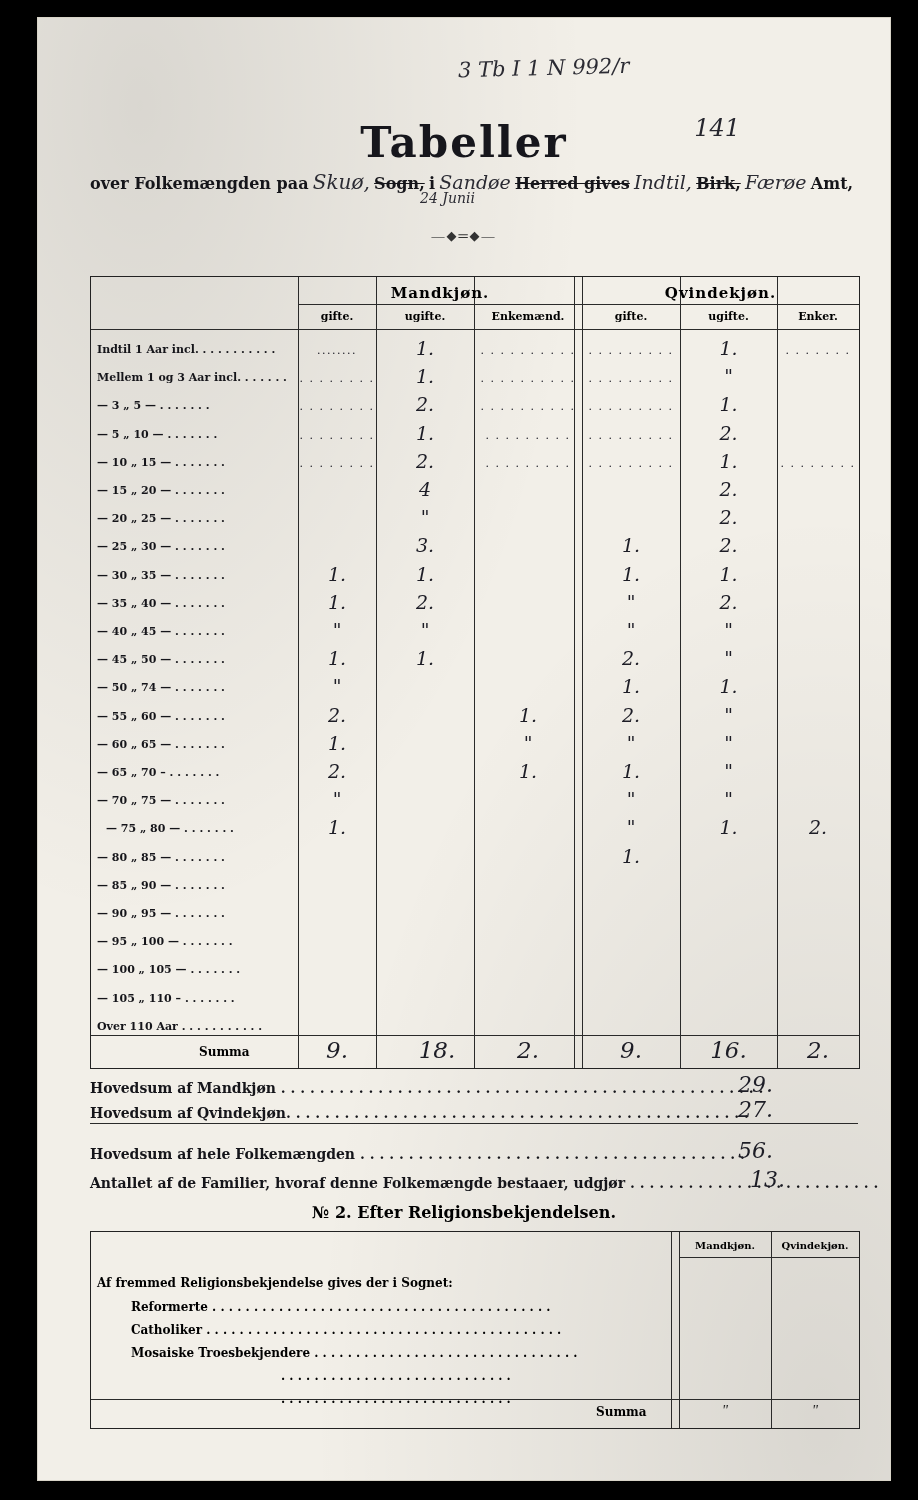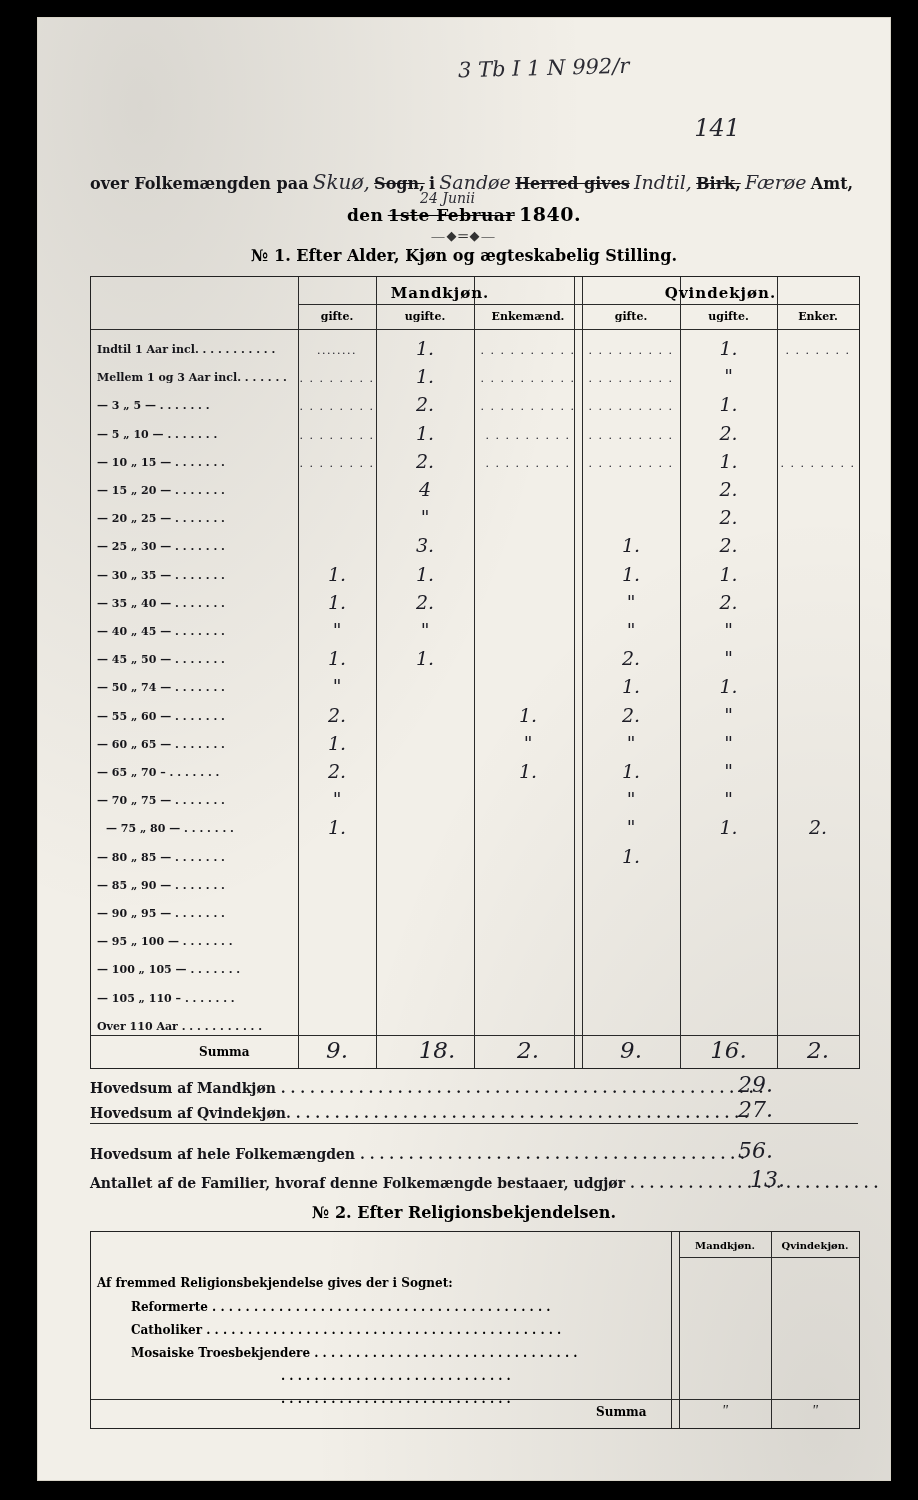--- a/index.html
+++ b/index.html
@@ -56,43 +56,38 @@
 </style>
 </head>
 <body>
 
 <div id="page">
   <div id="sheet">
 
     <div class="topref hand">3 Tb I 1 N 992/r</div>
     <div class="pageno hand">141</div>
 
+    <div class="title">Tabeller</div>
 
     <div class="line2">
       <span class="frk">over Folkemængden paa</span>
       <span class="hand" style="font-size:20px">Skuø,</span>
       <span class="frk strike">Sogn,</span>
       <span class="frk">i</span>
       <span class="hand" style="font-size:19px">Sandøe</span>
       <span class="frk strike">Herred gives</span>
       <span class="hand" style="font-size:19px">Indtil,</span>
       <span class="frk strike">Birk,</span>
       <span class="hand" style="font-size:19px">Færøe</span>
       <span class="frk">Amt,</span>
     </div>
 
-    <div class="line3">
-      <span class="frak" style="font-size:17px">den</span>
-      <span class="frak strike" style="font-size:17px">1ste Februar</span>
-      <span class="frak" style="font-size:19px">1840.</span>
-    </div>
     <div class="ins hand" style="left:382px;top:172px;font-size:14px">24 Junii</div>
 
     <div class="orn">—◆═◆—</div>
-    <div class="subt">№ 1.  Efter Alder, Kjøn og ægteskabelig Stilling.</div>
 
     <div id="tbl1">
 
       <div class="vline" style="left:207px;"></div>
       <div class="vline" style="left:285px;"></div>
       <div class="vline" style="left:383px;"></div>
       <div class="vline" style="left:483px;"></div>
       <div class="vline" style="left:491px;"></div>
       <div class="vline" style="left:589px;"></div>
       <div class="vline" style="left:686px;"></div>

